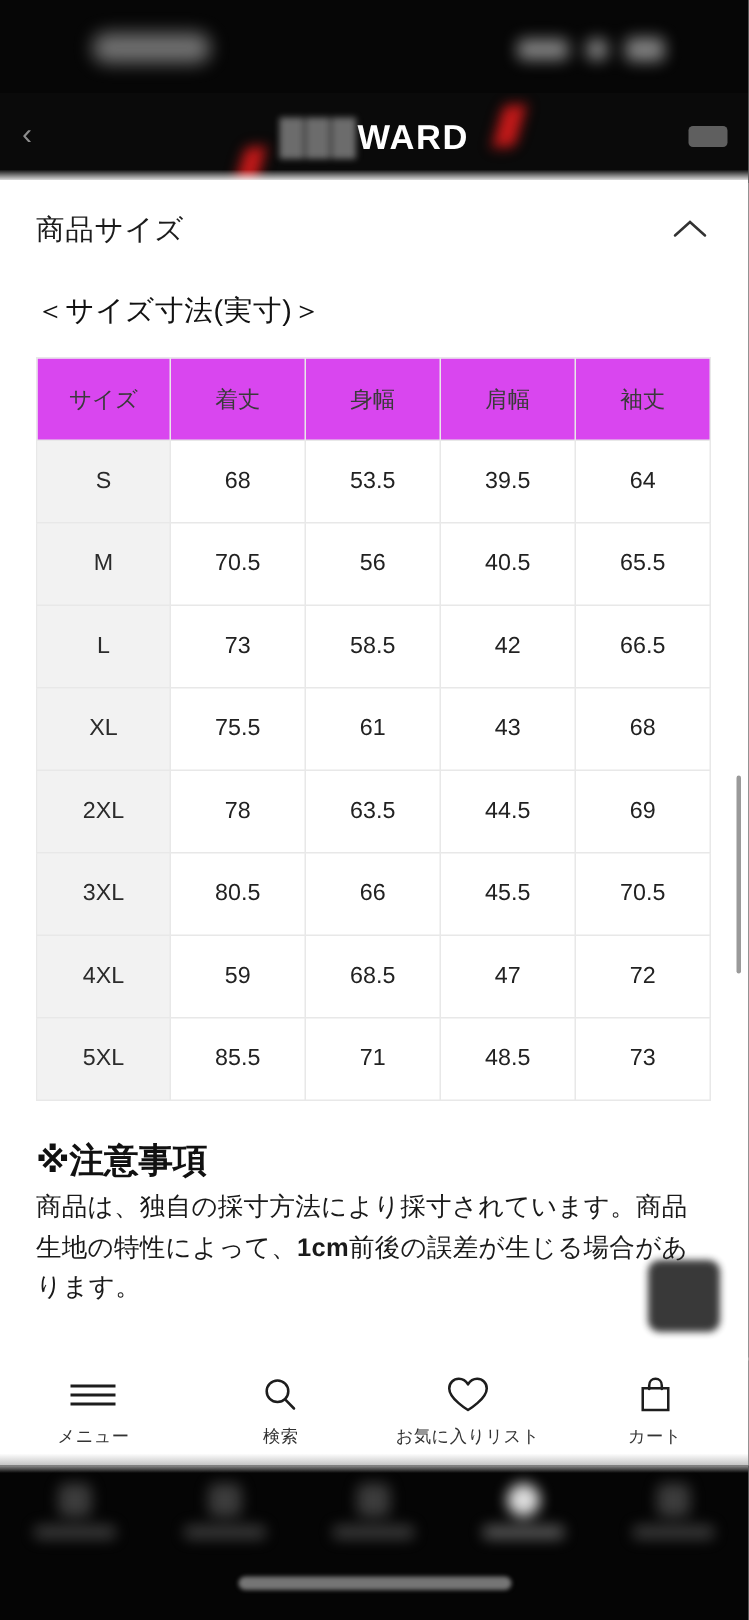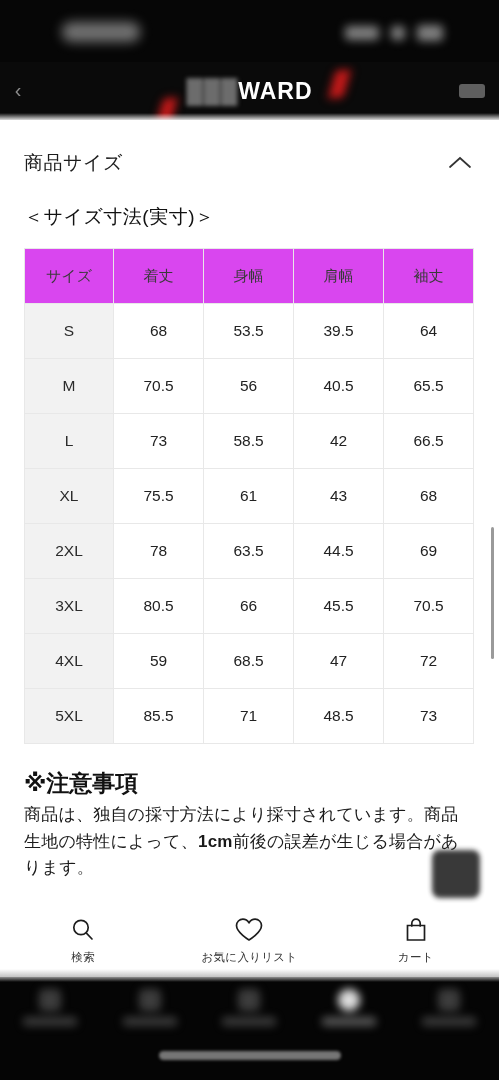--- a/index.html
+++ b/index.html
@@ -56,21 +56,21 @@
     position:absolute; left:332px; top:8px; width:15px; height:28px;
     background:#d11b1b; transform:skewX(-16deg); filter:blur(3px); opacity:.95;
   }
   .appbar-fade {
     position:absolute; left:0; bottom:0; width:499px; height:7px;
     background:linear-gradient(to bottom, rgba(0,0,0,0), rgba(255,255,255,.85));
   }
 
   
   .sheet {
-    position:absolute; left:0; top:132px; width:499px; height:785px;
+    position:absolute; left:0; top:122px; width:499px; height:785px;
     background:#fff; overflow:hidden;
   }
 
   .section-head {
     position:relative; height:62px; padding:0 24px;
     display:flex; align-items:center; justify-content:space-between;
   }
   .section-title { font-size:19px; color:#1c1c1c; letter-spacing:.5px; }
   .chev {
     width:30px; height:30px; display:flex; align-items:center; justify-content:center;
@@ -285,20 +285,30 @@
     </div>
 
     <div class="yuki">ゆき丈 87.5 cm</div>
 
     <div class="float-box"></div>
     <div class="scroll-thumb"></div>
   </div>
 
   <div class="bottomnav">
 
+    <div class="nav-item">
+      <div class="nav-ic burger">
+        <div>
+            <i></i>
+            <i></i>
+            <i></i>
+          </div>
+      </div>
+      <div class="nav-lb">メニュー</div>
+    </div>
 
     <div class="nav-item">
       <div class="nav-ic">
         <svg width="26" height="26" viewBox="0 0 26 26" fill="none" aria-hidden="true">
           <circle cx="11" cy="10.5" r="7.2" stroke="#1d1d1d" stroke-width="1.7"></circle>
           <path d="M16.4 16.2 L22 22" stroke="#1d1d1d" stroke-width="1.7" stroke-linecap="round"></path>
         </svg>
       </div>
       <div class="nav-lb">検索</div>
     </div>

